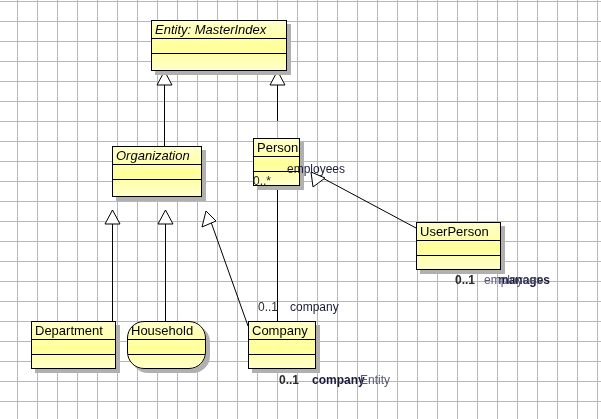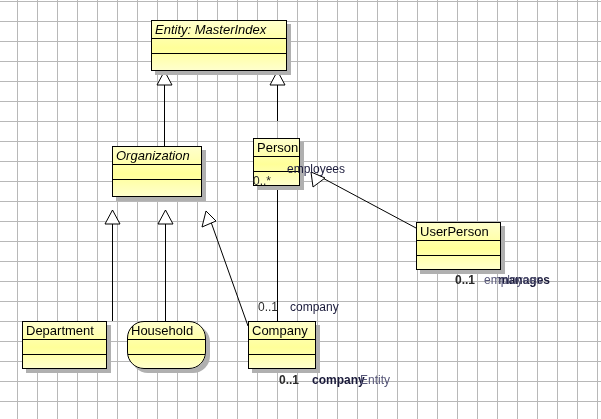--- a/index.html
+++ b/index.html
@@ -135,21 +135,21 @@
     <div class="uml-attrs"></div>
     <div class="uml-ops"></div>
   </div>
 
   <div class="uml-class" style="left:416px; top:222px; width:85px; height:48px;">
     <div class="uml-name">UserPerson</div>
     <div class="uml-attrs"></div>
     <div class="uml-ops"></div>
   </div>
 
-  <div class="uml-class" style="left:22px; top:321px; width:85px; height:48px;">
+  <div class="uml-class" style="left:31px; top:321px; width:85px; height:48px;">
     <div class="uml-name">Department</div>
     <div class="uml-attrs"></div>
     <div class="uml-ops"></div>
   </div>
 
   <div class="uml-class" style="left:127px; top:321px; width:79px; height:48px;border-radius:17px;">
     <div class="uml-name">Household</div>
     <div class="uml-attrs"></div>
     <div class="uml-ops"></div>
   </div>

